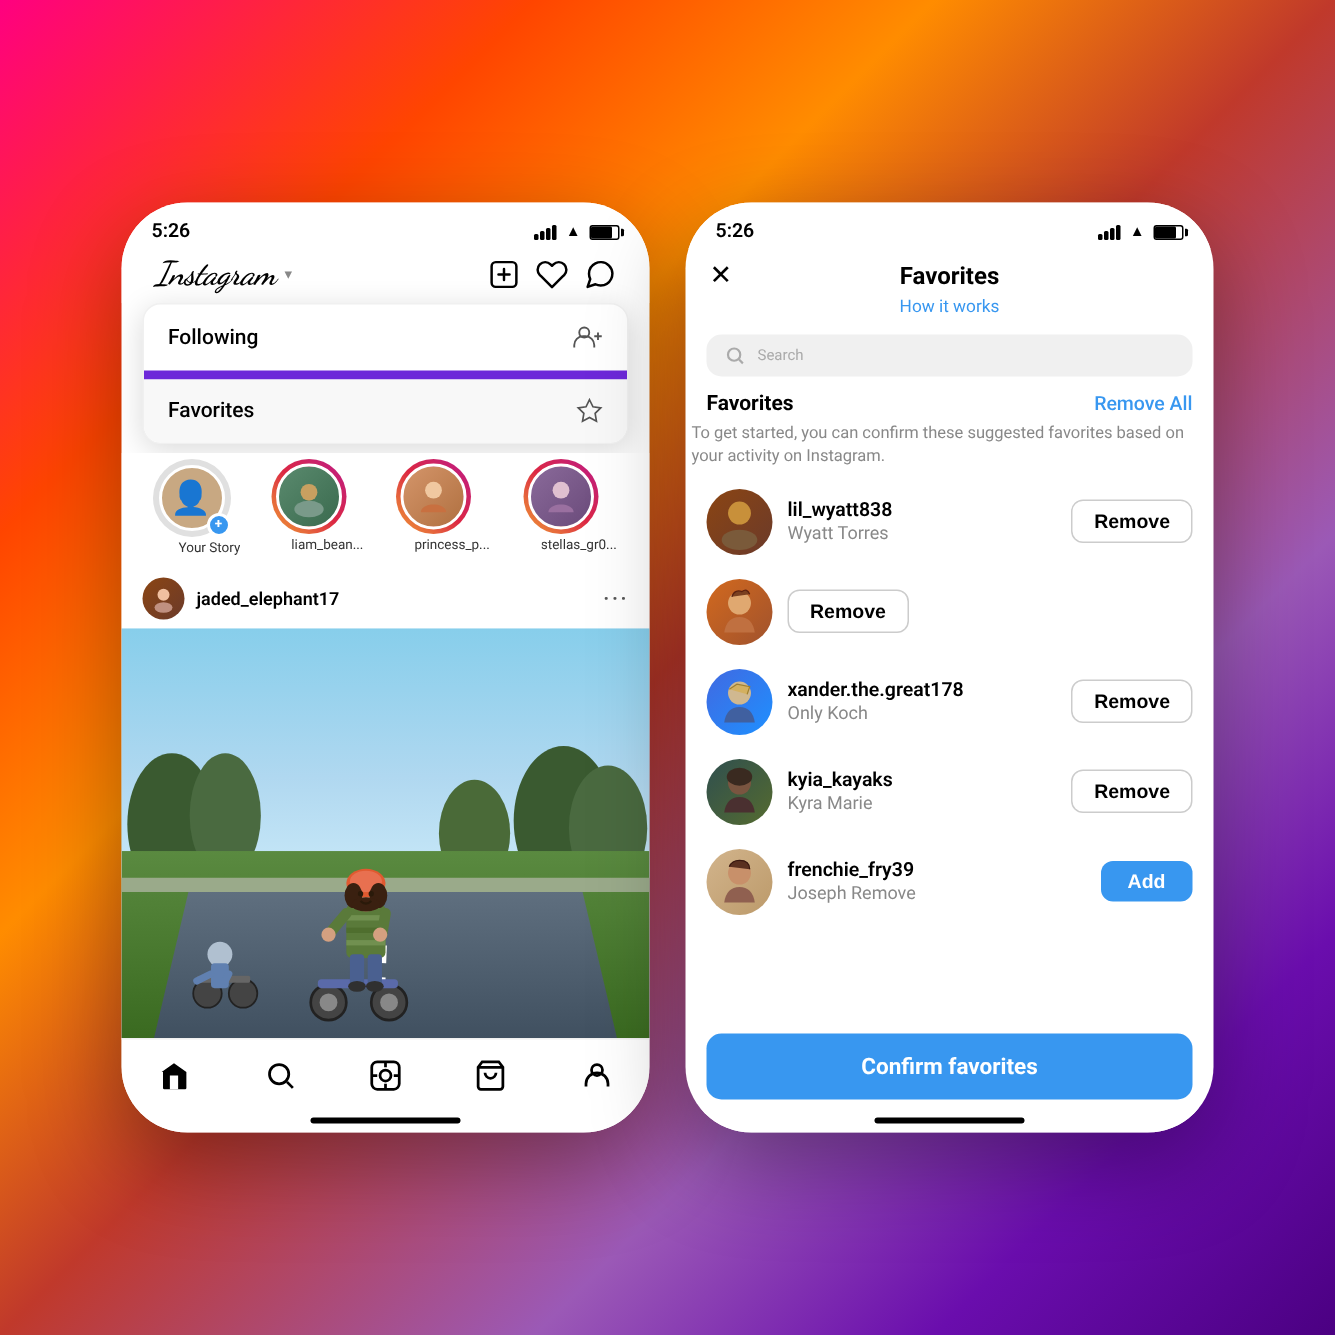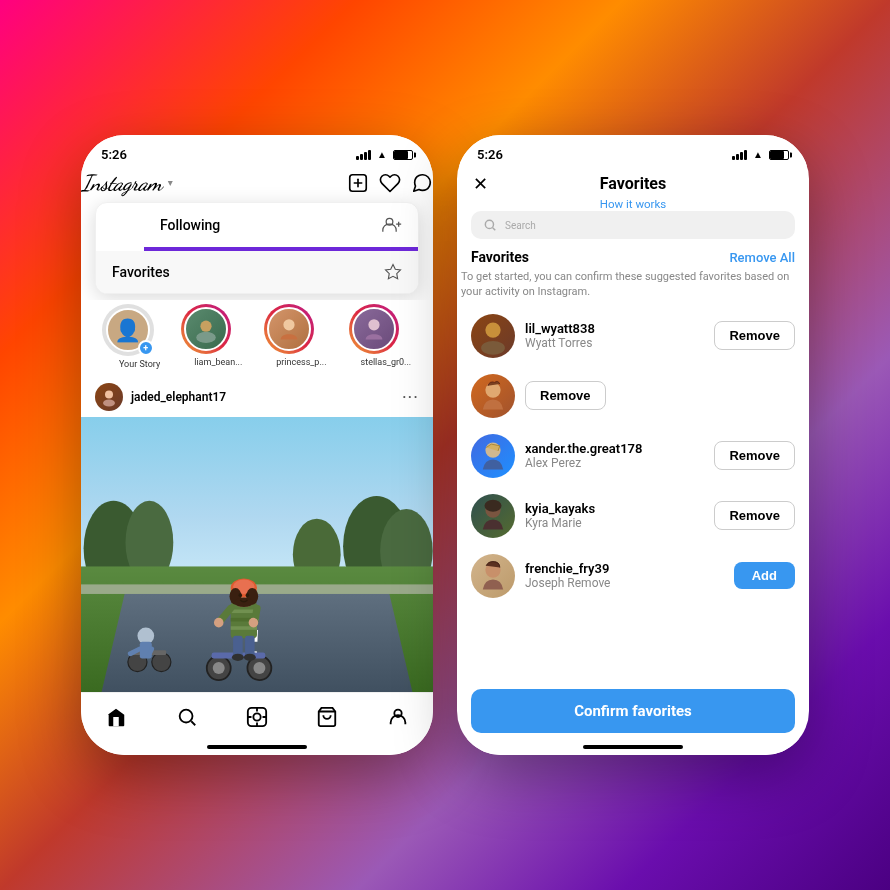--- a/index.html
+++ b/index.html
@@ -87,21 +87,21 @@
       width: 80%;
       height: 100%;
       border-radius: 1px;
     }
 
     
     .phone1-header {
       display: flex;
       justify-content: space-between;
       align-items: center;
-      padding: 4px 0 6px;
+      padding: 4px 22px 6px;
       background: #fff;
       flex-shrink: 0;
     }
     .instagram-logo {
       font-size: 22px;
       font-family: 'Billabong', 'Dancing Script', cursive;
       font-weight: 400;
       color: #000;
       display: flex;
       align-items: center;
@@ -133,22 +133,21 @@
     }
     .dropdown-item {
       display: flex;
       justify-content: space-between;
       align-items: center;
       padding: 12px 16px;
       font-size: 14px;
       font-weight: 500;
     }
     .dropdown-item:first-child {
-      border-bottom: 4px solid #6d28d9;
-      margin-left: 48px;
+      border-bottom: 6px solid #6d28d9;
     }
     .dropdown-item.active {
       background: #f8f8f8;
     }
 
     
     .stories-row {
       display: flex;
       gap: 10px;
       padding: 4px 14px 8px;
@@ -306,21 +305,21 @@
       text-align: center;
       padding: 0 24px 4px;
       line-height: 1.5;
       flex-shrink: 0;
     }
     .fav-link {
       color: #3897f0;
       font-size: 11.5px;
       display: block;
       text-align: center;
-      margin-bottom: 0;
+      margin-bottom: 12px;
       flex-shrink: 0;
     }
 
     
     .search-box {
       margin: 0 14px 10px;
       display: flex;
       align-items: center;
       background: #f0f0f0;
       border-radius: 10px;
@@ -759,21 +758,21 @@
   <div class="user-item">
     <div class="user-avatar av3">
       <svg width="34" height="38" viewBox="0 0 40 44">
           <circle cx="20" cy="15" r="9" fill="#d0b890"></circle>
           <path d="M8 38 Q10 26 20 26 Q30 26 32 38" fill="#4060a0"></path>
           <path d="M12 12 L18 8 L28 10 L26 16" fill="#d4b060" stroke="#a08030" stroke-width="1"></path>
         </svg>
     </div>
     <div class="user-info">
       <div class="user-name">xander.the.great178</div>
-      <div class="user-real-name">Alex Perez</div>
+      <div class="user-real-name">Only Koch</div>
     </div>
     <button class="remove-btn">Remove</button>
   </div>
 
   <div class="user-item">
     <div class="user-avatar av4">
       <svg width="34" height="38" viewBox="0 0 40 44">
           <circle cx="20" cy="15" r="9" fill="#7a5540"></circle>
           <path d="M8 38 Q10 26 20 26 Q30 26 32 38" fill="#4a3030"></path>
           <ellipse cx="20" cy="10" rx="10" ry="7" fill="#3a2a20"></ellipse>

